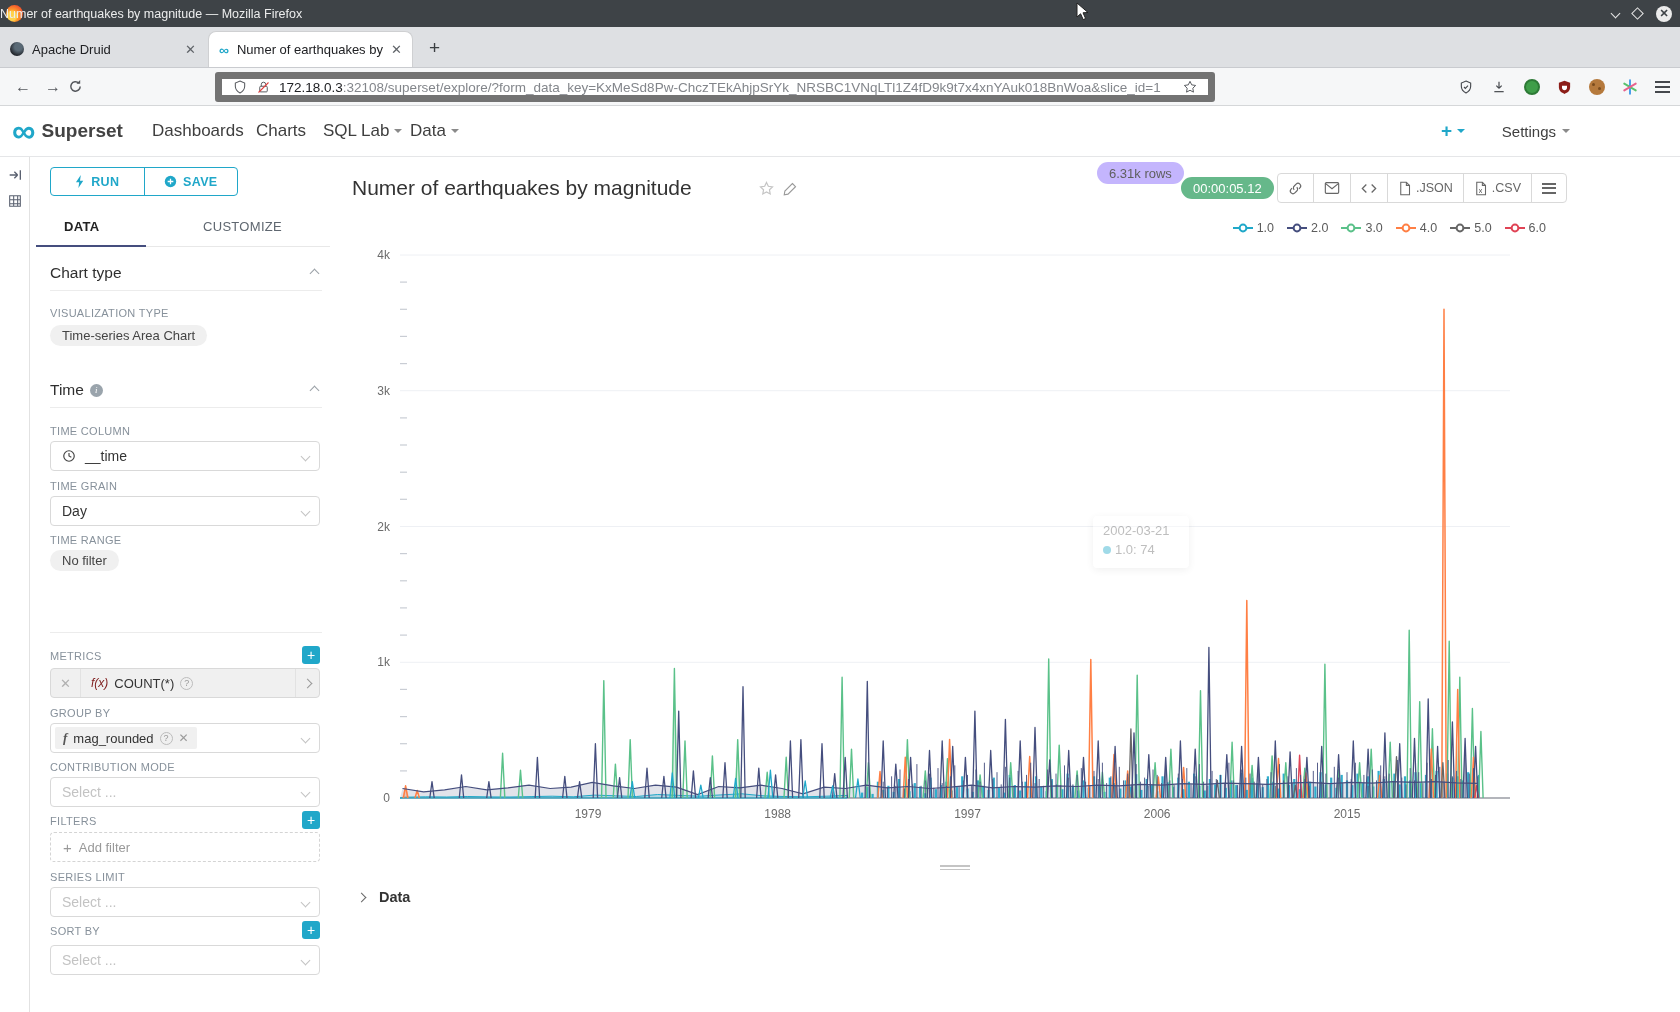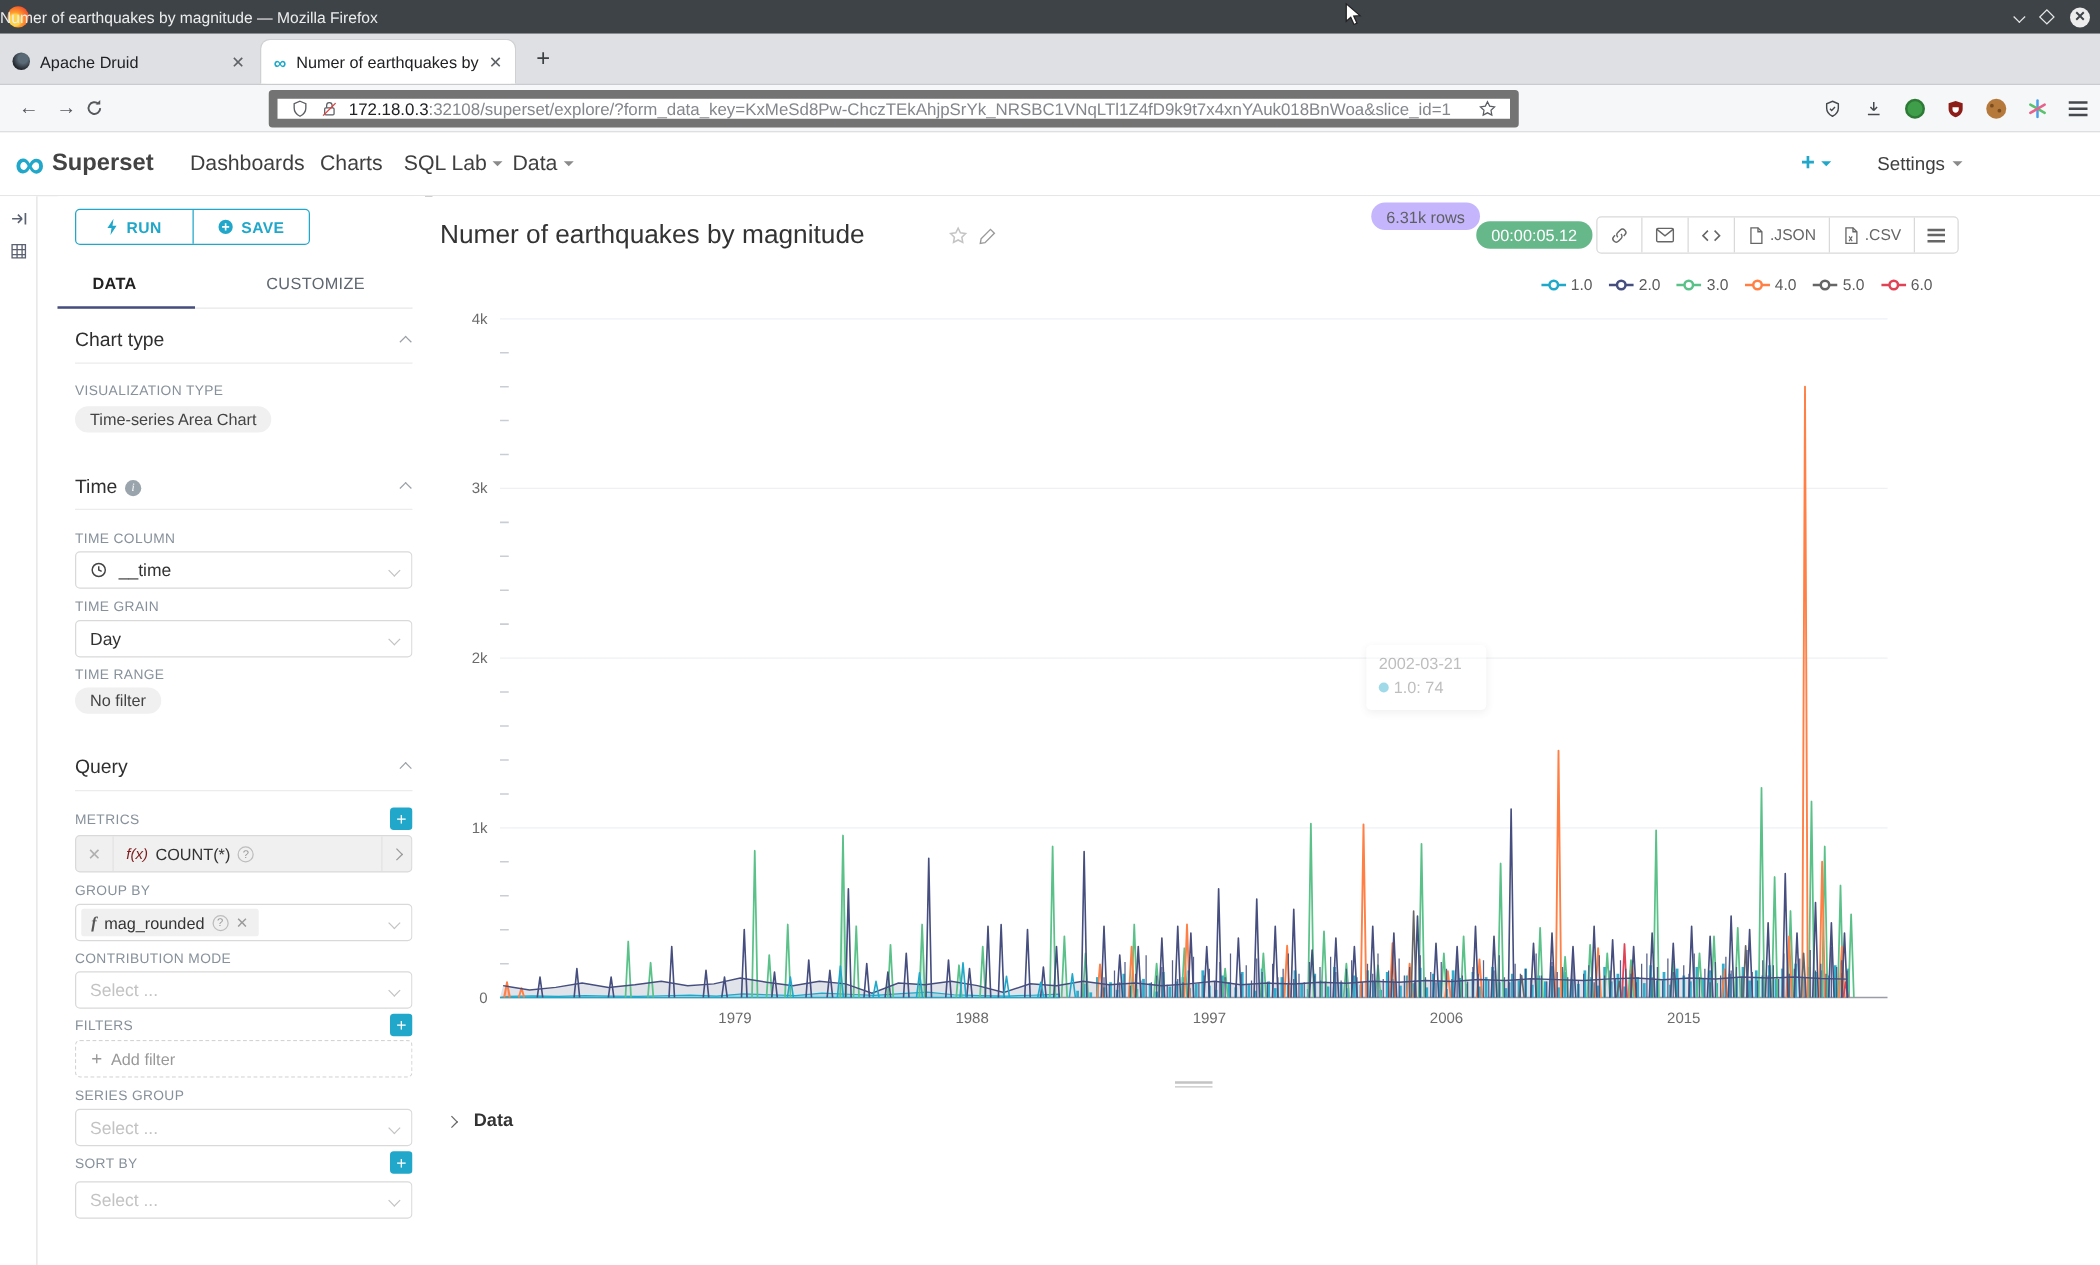--- a/index.html
+++ b/index.html
@@ -37,21 +37,21 @@
   .brandlogo{font-size:33px;color:#20a7c9;font-weight:bold;margin-left:12px;line-height:20px}
   .brand{font-size:19px;font-weight:bold;color:#434343;margin-left:6px}
   .navitem{font-size:17px;color:#3f3f3f;position:absolute;display:flex;align-items:center;gap:5px}
   .caret{width:0;height:0;border-left:4px solid transparent;border-right:4px solid transparent;border-top:4.5px solid #8a8a8a;display:inline-block}
   .navplus{position:absolute;right:215px;display:flex;align-items:center;gap:5px;color:#20a7c9;font-size:19px;font-weight:bold}
   .navsettings{position:absolute;right:110px;display:flex;align-items:center;gap:6px;font-size:15px;color:#3f3f3f}
   
   .iconstrip{position:absolute;left:0;top:157px;width:30px;height:855px;background:#fff;border-right:1px solid #e2e2e2}
   .stripicon{margin:10px 0 0 7px;color:#5a6170}
   
-  .explore{position:absolute;left:46px;top:157px;width:300px;height:855px;background:#fff;border-right:6px solid #000000}
+  .explore{position:absolute;left:36px;top:157px;width:300px;height:855px;background:#fff;border-right:6px solid #000000}
   .explore .abs{position:absolute}
   .btngroup{left:14px;top:10px;width:188px;height:29px;border:1px solid #20a7c9;border-radius:4px;display:flex}
   .btngroup .btn{flex:1;display:flex;align-items:center;justify-content:center;gap:6px;color:#20a7c9;font-size:12.5px;font-weight:bold;letter-spacing:.3px}
   .btngroup .btn:first-child{border-right:1px solid #20a7c9}
   .ptabs{left:0;top:50px;width:300px;height:40px;border-bottom:1px solid #e8e8e8}
   .ptab{position:absolute;font-size:13px;letter-spacing:.3px}
   .ptab.active{color:#222;font-weight:bold}
   .ptab.idle{color:#5f6770}
   .ptabline{position:absolute;left:0;bottom:-1px;width:110px;height:2px;background:#454e7e}
   .sechead{left:14px;right:0;width:286px;height:36px;display:flex;align-items:center;color:#2f2f2f;font-size:15.5px;font-weight:500}
@@ -267,24 +267,20 @@
 
   <span class="abs flabel" style="left:14px;top:323px">TIME GRAIN</span>
   <div class="abs select" style="left:14px;top:339px">
     <span style="margin-left:11px">Day</span>
     <span class="dcv chev down"></span>
   </div>
 
   <span class="abs flabel" style="left:14px;top:377px">TIME RANGE</span>
   <span class="abs pill" style="left:14px;top:393px">No filter</span>
 
-  <div class="abs sechead" style="top:439px">
-    <span>Query</span>
-      <span class="cv chev up"></span>
-  </div>
   <div class="abs secline" style="top:475px"></div>
 
   <span class="abs flabel" style="left:14px;top:493px">METRICS</span>
   <span class="abs plusbtn" style="left:266px;top:489px">+</span>
   <div class="abs metricbox" style="top:511px">
     <span class="xcell">✕</span>
     <span class="mid">
         <span class="fx">f(x)</span>
         <span>COUNT(*)</span>
         <span class="qm">?</span>
@@ -311,21 +307,21 @@
     <span class="dcv chev down"></span>
   </div>
 
   <span class="abs flabel" style="left:14px;top:658px">FILTERS</span>
   <span class="abs plusbtn" style="left:266px;top:654px">+</span>
   <div class="abs dashbox" style="top:675px">
     <span style="font-size:15px">+</span>
     <span>Add filter</span>
   </div>
 
-  <span class="abs flabel" style="left:14px;top:714px">SERIES GROUP</span>
+  <span class="abs flabel" style="left:14px;top:714px">SERIES LIMIT</span>
   <div class="abs select" style="left:14px;top:730px">
     <span class="ph">Select ...</span>
     <span class="dcv chev down"></span>
   </div>
 
   <span class="abs flabel" style="left:14px;top:768px">SORT BY</span>
   <span class="abs plusbtn" style="left:266px;top:764px">+</span>
   <div class="abs select" style="left:14px;top:788px">
     <span class="ph">Select ...</span>
     <span class="dcv chev down"></span>

